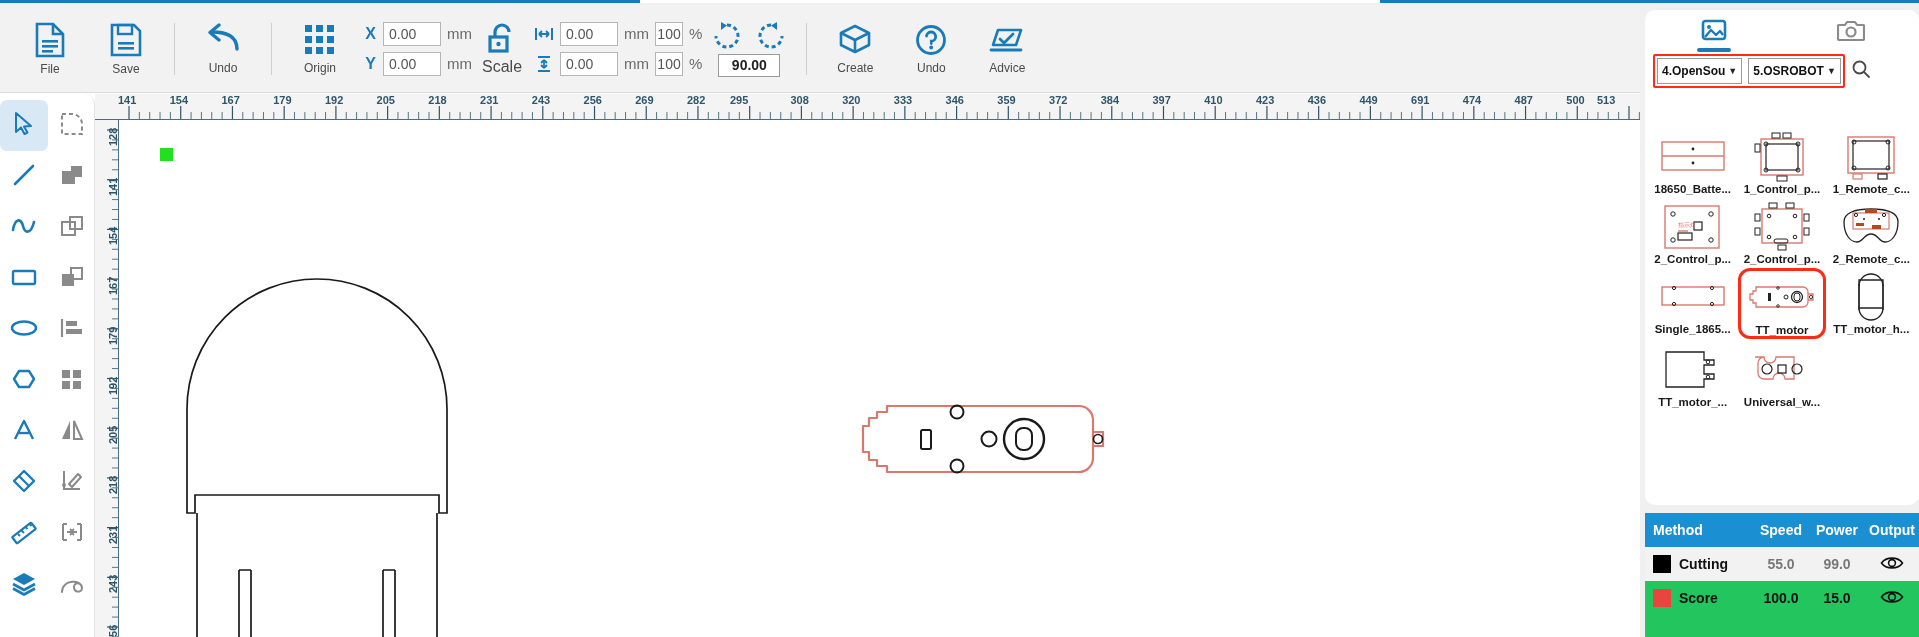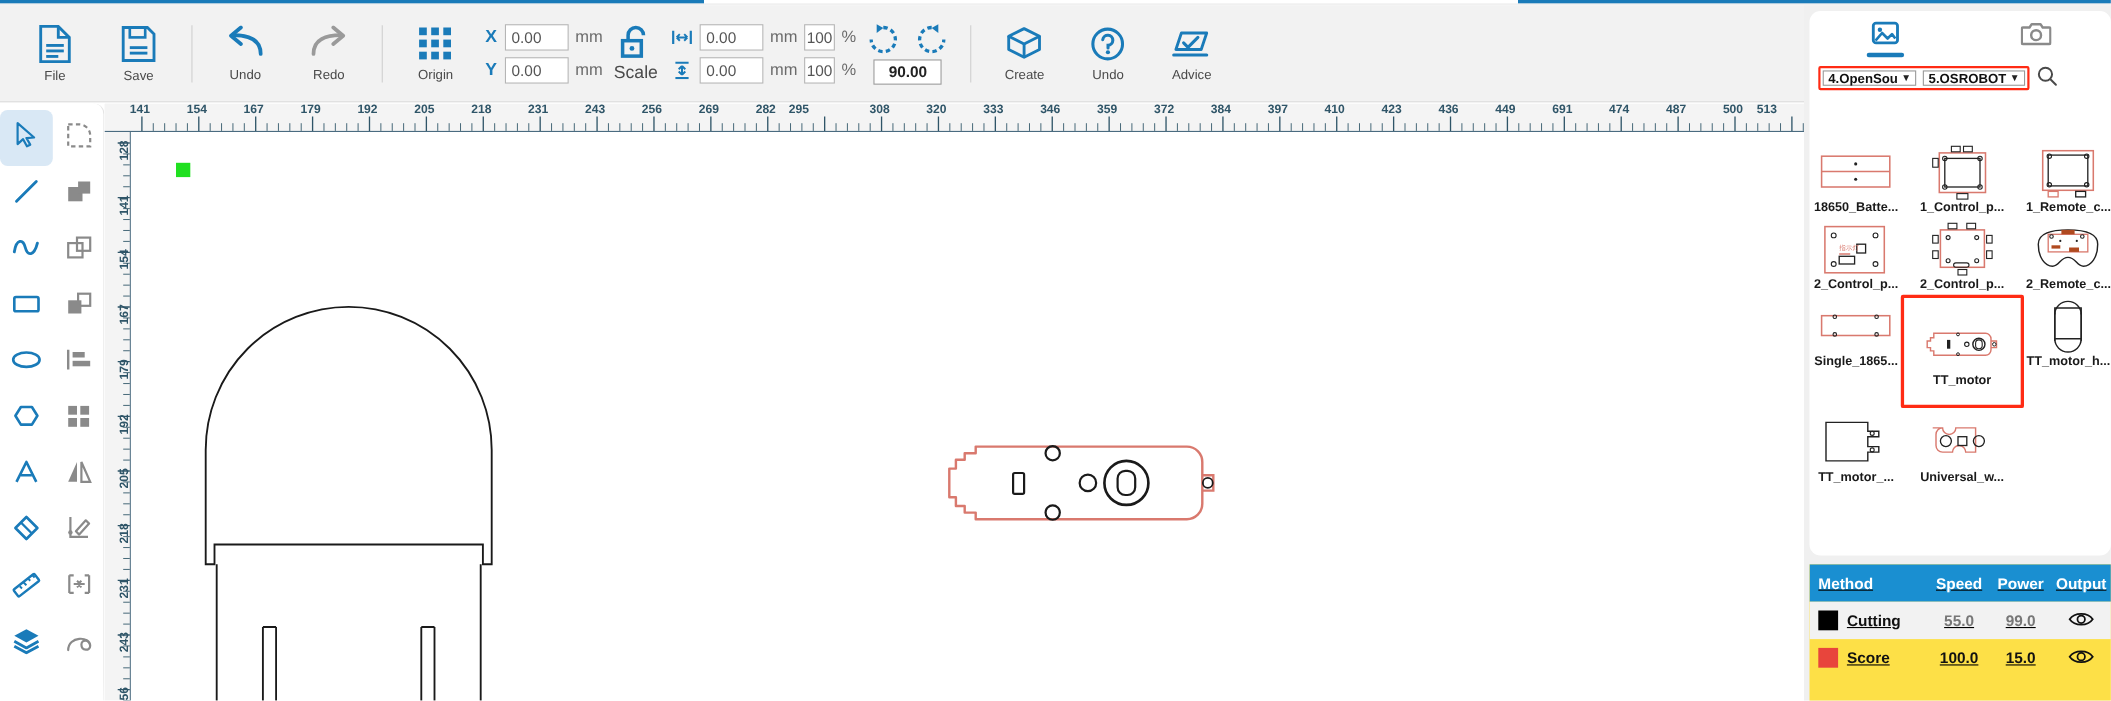--- a/index.html
+++ b/index.html
@@ -114,41 +114,41 @@
   .rp-tab.sel::after {
     content:""; position:absolute; bottom:4px; left:50%; transform:translateX(-50%);
     width:34px; height:4px; background:#1a7bb9; border-radius:2px;
   }
   .rp-filterrow { display:flex; align-items:center; gap:6px; padding: 0 8px; height: 30px; }
   .filterbox {
     border: 2px solid #ff2b14; border-radius: 2px; padding: 2px;
     display:flex; gap:6px;
   }
   .selectbox {
-    height: 14px; min-width: 82px; border:1px solid #9a9a9a; background:#fff;
+    height: 26px; min-width: 82px; border:1px solid #9a9a9a; background:#fff;
     font-size:12px; font-weight:bold; color:#111; display:flex; align-items:center;
     justify-content:space-between; padding: 0 4px; cursor:pointer;
   }
   .selectbox .cap { overflow:hidden; white-space:nowrap; }
   .caret { font-size: 9px; color:#222; margin-left:3px; }
 
   .thumbgrid {
     display:grid; grid-template-columns: repeat(3, 1fr); gap: 2px 2px;
     padding: 6px 4px 0 4px;
     margin-top: 36px;
   }
   .thumbcell { display:flex; flex-direction:column; align-items:center; cursor:pointer; padding:2px 0 1px 0; }
-  .thumbcell.sel { border: 3px solid #ff2b14; border-radius:2px; padding: 16px; }
+  .thumbcell.sel { border: 3px solid #ff2b14; border-radius:12px; padding: 0; }
   .thumbimg { width: 74px; height: 52px; display:flex; align-items:center; justify-content:center; }
   .thumblbl { font-size: 11.5px; color:#1a1a1a; font-weight: bold; margin-top: 1px; white-space:nowrap; }
 
   
   .paramtbl {
     position: absolute; left: 5px; top: 508px; width: 274px; height: 124px;
-    background: #fde047; overflow:hidden;text-decoration:underline;
+    background: #22c55e; overflow:hidden;
   }
   .pt-head {
     display:flex; align-items:center; height: 34px; background:#1a8fd1; color:#fff;
     font-size: 14px; font-weight: bold;
   }
   .pt-row { display:flex; align-items:center; height: 34px; font-size: 14px; }
   .pt-row.alt { background:#f2f2f2; }
   .c-method { width: 108px; display:flex; align-items:center; gap: 8px; padding-left: 8px; }
   .c-speed  { width: 56px; text-align: center; }
   .c-power  { width: 56px; text-align: center; }
@@ -201,29 +201,20 @@
   <div class="tb-btn">
     <span>
       <svg class="icn" width="40" height="34" viewBox="0 0 40 34">
         <path d="M34 26 C34 12 22 9 9 9" fill="none" stroke="#1a7bb9" stroke-width="3.4" stroke-linecap="round"></path>
         <path d="M16 2 L7 9.5 L16 17" fill="none" stroke="#1a7bb9" stroke-width="3.4" stroke-linecap="round" stroke-linejoin="round"></path>
       </svg>
     </span>
     <span class="lbl">Undo</span>
   </div>
 
-  <div class="tb-btn">
-    <span>
-      <svg class="icn" width="40" height="34" viewBox="0 0 40 34">
-        <path d="M6 26 C6 12 18 9 31 9" fill="none" stroke="#9a9a9a" stroke-width="3.4" stroke-linecap="round"></path>
-        <path d="M24 2 L33 9.5 L24 17" fill="none" stroke="#9a9a9a" stroke-width="3.4" stroke-linecap="round" stroke-linejoin="round"></path>
-      </svg>
-    </span>
-    <span class="lbl">Redo</span>
-  </div>
 
   <div class="tb-sep"></div>
 
   <div class="tb-btn">
     <span>
       <svg class="icn" width="34" height="34" viewBox="0 0 34 34">
         <rect x="2" y="2" width="7" height="7" fill="#1a7bb9"></rect>
         <rect x="13" y="2" width="7" height="7" fill="#1a7bb9"></rect>
         <rect x="24" y="2" width="7" height="7" fill="#1a7bb9"></rect>
         <rect x="2" y="13" width="7" height="7" fill="#1a7bb9"></rect>
@@ -685,21 +676,21 @@
         <div class="tick-lbl" style="left:126.44827586206895px; top:0px;">167</div>
         <div class="tick-lbl" style="left:178.17241379310346px; top:0px;">179</div>
         <div class="tick-lbl" style="left:229.89655172413794px; top:0px;">192</div>
         <div class="tick-lbl" style="left:281.62068965517244px; top:0px;">205</div>
         <div class="tick-lbl" style="left:333.3448275862069px; top:0px;">218</div>
         <div class="tick-lbl" style="left:385.0689655172414px; top:0px;">231</div>
         <div class="tick-lbl" style="left:436.7931034482759px; top:0px;">243</div>
         <div class="tick-lbl" style="left:488.51724137931035px; top:0px;">256</div>
         <div class="tick-lbl" style="left:540.2413793103449px; top:0px;">269</div>
         <div class="tick-lbl" style="left:591.9655172413793px; top:0px;">282</div>
-        <div class="tick-lbl" style="left:622px; top:0px;">295</div>
+        <div class="tick-lbl" style="left:635px; top:0px;">295</div>
         <div class="tick-lbl" style="left:695.4137931034483px; top:0px;">308</div>
         <div class="tick-lbl" style="left:747.1379310344828px; top:0px;">320</div>
         <div class="tick-lbl" style="left:798.8620689655172px; top:0px;">333</div>
         <div class="tick-lbl" style="left:850.5862068965517px; top:0px;">346</div>
         <div class="tick-lbl" style="left:902.3103448275863px; top:0px;">359</div>
         <div class="tick-lbl" style="left:954.0344827586207px; top:0px;">372</div>
         <div class="tick-lbl" style="left:1005.7586206896552px; top:0px;">384</div>
         <div class="tick-lbl" style="left:1057.4827586206898px; top:0px;">397</div>
         <div class="tick-lbl" style="left:1109.2068965517242px; top:0px;">410</div>
         <div class="tick-lbl" style="left:1160.9310344827586px; top:0px;">423</div>

